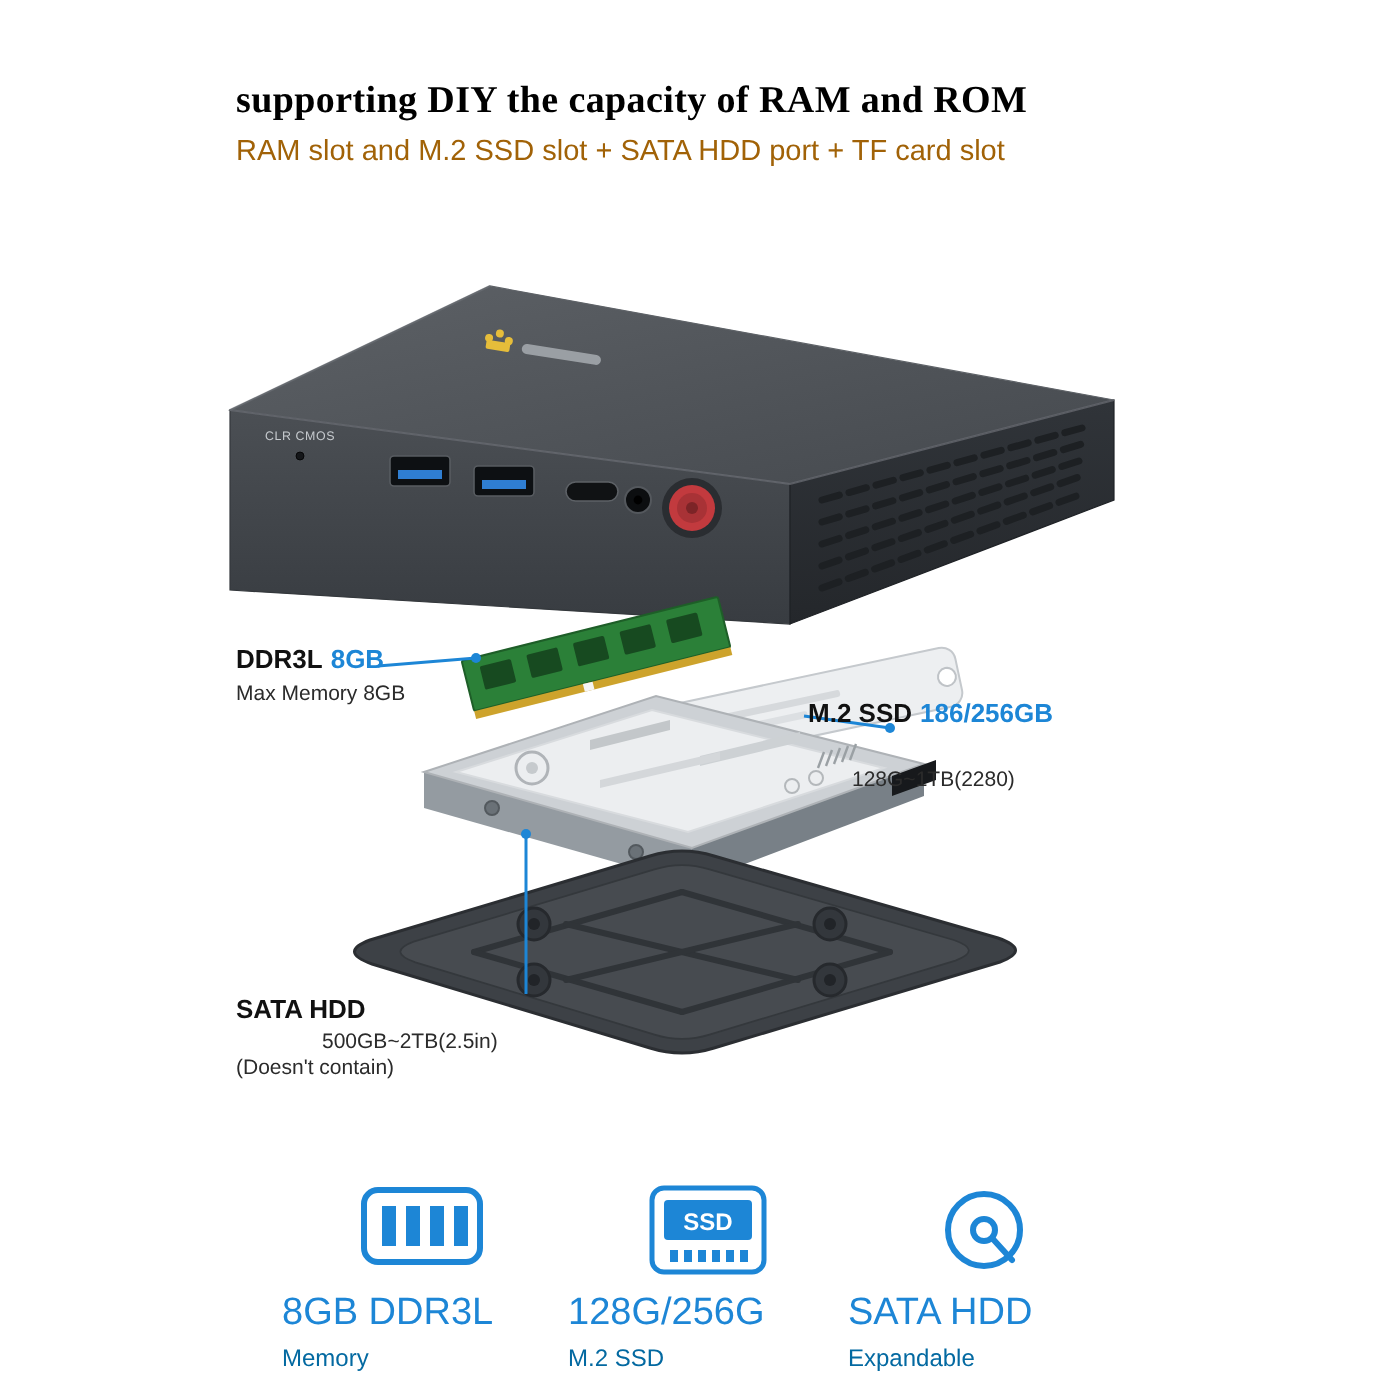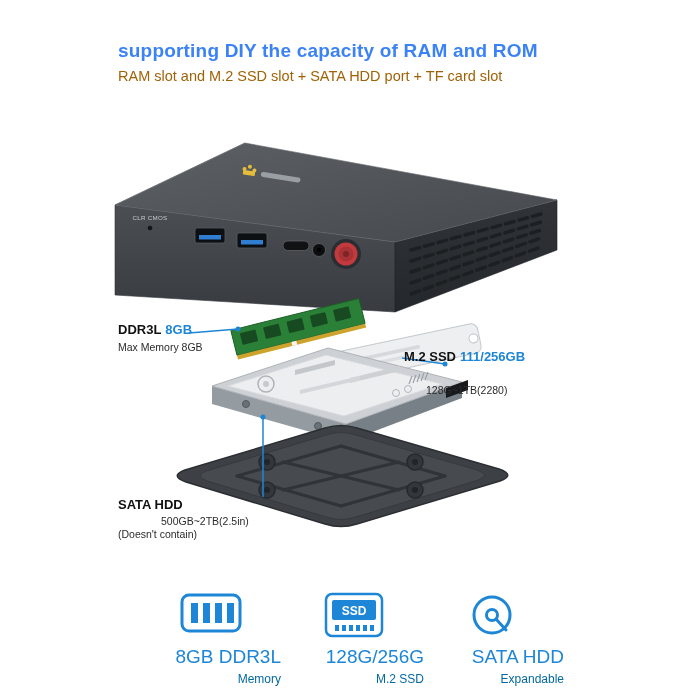--- a/index.html
+++ b/index.html
@@ -1,24 +1,24 @@
 <!DOCTYPE html>
 <html><head>
 <meta charset="utf-8">
 <style>
   html,body{margin:0;padding:0;background:#fff;}
   .canvas{position:relative;width:700px;height:700px;background:#ffffff;overflow:hidden;
           font-family:"Liberation Sans", sans-serif;}
   .abs{position:absolute;}
-  .title{left:118px;top:40px;font-size:19px;font-weight:bold;color:#3b82f6;letter-spacing:.2px;}
+  .title{left:118px;top:40px;font-size:19px;font-weight:bold;color:#000000;letter-spacing:.2px;font-family:Liberation Serif, serif;}
   .subtitle{left:118px;top:68px;font-size:14.5px;color:#a16207;}
   .callout-head{font-size:13px;color:#111;font-weight:bold;white-space:nowrap;}
   .callout-head .cap{color:#1d86d6;margin-left:4px;}
   .callout-note{font-size:10.5px;color:#2b2b2b;white-space:nowrap;}
-  .feature{position:absolute;top:592px;width:140px;text-align:right;}
+  .feature{position:absolute;top:592px;width:140px;text-align:left;}
   .feature svg{display:block;margin:0 auto;}
   .feature .f-title{margin-top:8px;font-size:19px;color:#1d86d6;}
   .feature .f-sub{margin-top:4px;font-size:12px;color:#0369a1;}
   svg{overflow:visible;}
 </style>
 </head>
 <body>
 
 <div class="canvas">
 
@@ -165,21 +165,21 @@
     <line x1="263" y1="417" x2="263" y2="497" stroke="#1d86d6" stroke-width="1.5"></line>
     <circle cx="263" cy="417" r="2.5" fill="#1d86d6"></circle>
   </svg>
 
   <div class="abs callout-head" style="left:118px;top:322px;">
     <span>DDR3L</span><span class="cap">8GB</span>
   </div>
   <div class="abs callout-note" style="left:118px;top:341px;">Max Memory 8GB</div>
 
   <div class="abs callout-head" style="left:404px;top:349px;">
-    <span>M.2 SSD</span><span class="cap">111/256GB</span>
+    <span>M.2 SSD</span><span class="cap">186/256GB</span>
   </div>
   <div class="abs callout-note" style="left:426px;top:384px;">128G~1TB(2280)</div>
 
   <div class="abs callout-head" style="left:118px;top:497px;">SATA HDD</div>
   <div class="abs callout-note" style="left:124px;top:515px;margin-left:37px;">500GB~2TB(2.5in)</div>
   <div class="abs callout-note" style="left:118px;top:528px;text-align:center;">(Doesn't contain)</div>
 
   <div class="feature" style="left:141px;">
     <svg width="64" height="46" viewBox="0 0 64 46">
       <rect x="3" y="3" width="58" height="36" rx="7" fill="none" stroke="#1d86d6" stroke-width="3"></rect>

